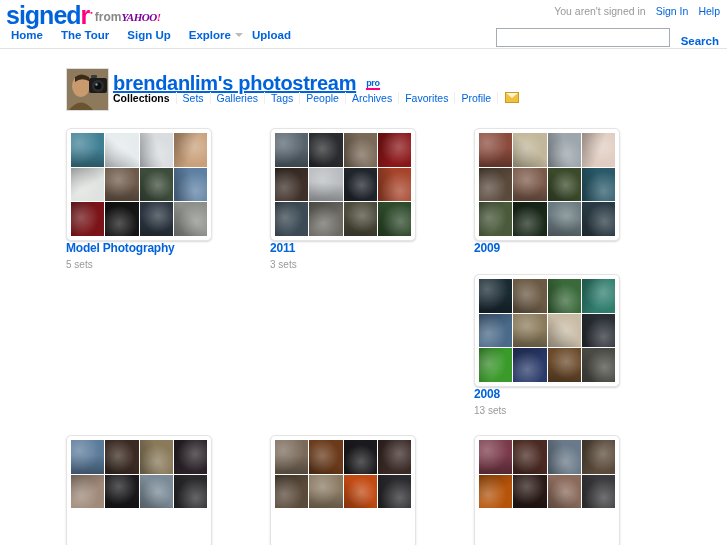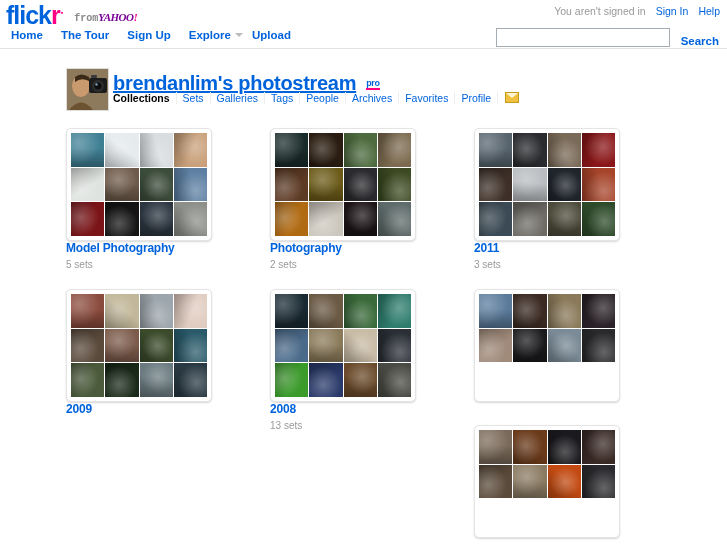--- a/index.html
+++ b/index.html
@@ -36,27 +36,26 @@
   #logo .f-blue { color: #0063dc; }
   #logo .f-pink { color: #ff0084; }
   #logo .f-dot {
     display: inline-block;
     vertical-align: super;
     font-size: 7px;
     color: #ff0084;
     margin-left: 1px;
   }
   #logo .from {
-    font-size: 10px;
+    font-size: 12px;
     font-weight: bold;
     color: #888888;
     letter-spacing: 0;
-    margin-left: 12px;
+    margin-left: 3px;
     vertical-align: 3px;
-    font-family: Liberation Mono, monospace;
   }
   #logo .yahoo {
     font-size: 11px;
     font-weight: bold;
     color: #7b0099;
     letter-spacing: -0.5px;
     vertical-align: 3px;
     font-family: "Liberation Serif", serif;
     font-style: italic;
   }
@@ -269,21 +268,21 @@
     color: #999999;
   }
   .clearfix:after { content: ""; display: table; clear: both; }
 </style>
 </head>
 <body>
 
 <div id="header">
 
   <div id="logo">
-    <span class="f-blue">flick</span><span class="f-pink">r</span><span class="f-dot">▪</span><span class="from">from</span><span class="yahoo"><span>YAHOO</span><span class="bang">!</span></span>
+    <span class="f-blue">signed</span><span class="f-pink">r</span><span class="f-dot">▪</span><span class="from">from</span><span class="yahoo"><span>YAHOO</span><span class="bang">!</span></span>
   </div>
 
   <div id="usernav">
     <span class="nosign">You aren't signed in</span><a href="#">Sign In</a><a href="#">Help</a>
   </div>
 
   <div id="mainnav">
     <a href="#">Home</a><a href="#">The Tour</a><a href="#">Sign Up</a><a href="#">Explore</a><span class="caret"></span><a href="#">Upload</a>
   </div>
 
@@ -337,40 +336,20 @@
           <div class="tile" style="background: radial-gradient(circle at 55% 40%, rgba(255, 255, 255, 0.28), rgba(255, 255, 255, 0) 62%), linear-gradient(10deg, rgba(0, 0, 0, 0.32), rgba(0, 0, 0, 0) 55%), rgb(43, 53, 64);"></div>
           <div class="tile" style="background: radial-gradient(circle at 68% 57%, rgba(255, 255, 255, 0.28), rgba(255, 255, 255, 0) 62%), linear-gradient(47deg, rgba(0, 0, 0, 0.32), rgba(0, 0, 0, 0) 55%), rgb(140, 143, 138);"></div>
         </div>
       </a>
       <a class="coll-title" href="#">Model Photography</a>
       <span class="coll-count">5 sets</span>
     </div>
     <div class="collection">
       <a class="card" href="#" style="display: block;">
         <div class="mosaic">
-          <div class="tile" style="background: radial-gradient(circle at 25% 30%, rgba(255, 255, 255, 0.28), rgba(255, 255, 255, 0) 62%), linear-gradient(0deg, rgba(0, 0, 0, 0.32), rgba(0, 0, 0, 0) 55%), rgb(26, 44, 42);"></div>
-          <div class="tile" style="background: radial-gradient(circle at 38% 47%, rgba(255, 255, 255, 0.28), rgba(255, 255, 255, 0) 62%), linear-gradient(37deg, rgba(0, 0, 0, 0.32), rgba(0, 0, 0, 0) 55%), rgb(42, 28, 16);"></div>
-          <div class="tile" style="background: radial-gradient(circle at 51% 64%, rgba(255, 255, 255, 0.28), rgba(255, 255, 255, 0) 62%), linear-gradient(74deg, rgba(0, 0, 0, 0.32), rgba(0, 0, 0, 0) 55%), rgb(77, 107, 62);"></div>
-          <div class="tile" style="background: radial-gradient(circle at 64% 41%, rgba(255, 255, 255, 0.28), rgba(255, 255, 255, 0) 62%), linear-gradient(111deg, rgba(0, 0, 0, 0.32), rgba(0, 0, 0, 0) 55%), rgb(123, 106, 79);"></div>
-          <div class="tile" style="background: radial-gradient(circle at 27% 58%, rgba(255, 255, 255, 0.28), rgba(255, 255, 255, 0) 62%), linear-gradient(148deg, rgba(0, 0, 0, 0.32), rgba(0, 0, 0, 0) 55%), rgb(92, 58, 36);"></div>
-          <div class="tile" style="background: radial-gradient(circle at 40% 35%, rgba(255, 255, 255, 0.28), rgba(255, 255, 255, 0) 62%), linear-gradient(5deg, rgba(0, 0, 0, 0.32), rgba(0, 0, 0, 0) 55%), rgb(107, 90, 24);"></div>
-          <div class="tile" style="background: radial-gradient(circle at 53% 52%, rgba(255, 255, 255, 0.28), rgba(255, 255, 255, 0) 62%), linear-gradient(42deg, rgba(0, 0, 0, 0.32), rgba(0, 0, 0, 0) 55%), rgb(43, 43, 47);"></div>
-          <div class="tile" style="background: radial-gradient(circle at 66% 69%, rgba(255, 255, 255, 0.28), rgba(255, 255, 255, 0) 62%), linear-gradient(79deg, rgba(0, 0, 0, 0.32), rgba(0, 0, 0, 0) 55%), rgb(60, 74, 34);"></div>
-          <div class="tile" style="background: radial-gradient(circle at 29% 46%, rgba(255, 255, 255, 0.28), rgba(255, 255, 255, 0) 62%), linear-gradient(116deg, rgba(0, 0, 0, 0.32), rgba(0, 0, 0, 0) 55%), rgb(176, 106, 18);"></div>
-          <div class="tile" style="background: radial-gradient(circle at 42% 63%, rgba(255, 255, 255, 0.28), rgba(255, 255, 255, 0) 62%), linear-gradient(153deg, rgba(0, 0, 0, 0.32), rgba(0, 0, 0, 0) 55%), rgb(204, 199, 189);"></div>
-          <div class="tile" style="background: radial-gradient(circle at 55% 40%, rgba(255, 255, 255, 0.28), rgba(255, 255, 255, 0) 62%), linear-gradient(10deg, rgba(0, 0, 0, 0.32), rgba(0, 0, 0, 0) 55%), rgb(27, 20, 23);"></div>
-          <div class="tile" style="background: radial-gradient(circle at 68% 57%, rgba(255, 255, 255, 0.28), rgba(255, 255, 255, 0) 62%), linear-gradient(47deg, rgba(0, 0, 0, 0.32), rgba(0, 0, 0, 0) 55%), rgb(94, 107, 106);"></div>
-        </div>
-      </a>
-      <a class="coll-title" href="#">Photography</a>
-      <span class="coll-count">2 sets</span>
-    </div>
-    <div class="collection">
-      <a class="card" href="#" style="display: block;">
-        <div class="mosaic">
           <div class="tile" style="background: radial-gradient(circle at 25% 30%, rgba(255, 255, 255, 0.28), rgba(255, 255, 255, 0) 62%), linear-gradient(0deg, rgba(0, 0, 0, 0.32), rgba(0, 0, 0, 0) 55%), rgb(87, 100, 110);"></div>
           <div class="tile" style="background: radial-gradient(circle at 38% 47%, rgba(255, 255, 255, 0.28), rgba(255, 255, 255, 0) 62%), linear-gradient(37deg, rgba(0, 0, 0, 0.32), rgba(0, 0, 0, 0) 55%), rgb(42, 44, 47);"></div>
           <div class="tile" style="background: radial-gradient(circle at 51% 64%, rgba(255, 255, 255, 0.28), rgba(255, 255, 255, 0) 62%), linear-gradient(74deg, rgba(0, 0, 0, 0.32), rgba(0, 0, 0, 0) 55%), rgb(122, 106, 88);"></div>
           <div class="tile" style="background: radial-gradient(circle at 64% 41%, rgba(255, 255, 255, 0.28), rgba(255, 255, 255, 0) 62%), linear-gradient(111deg, rgba(0, 0, 0, 0.32), rgba(0, 0, 0, 0) 55%), rgb(138, 22, 24);"></div>
           <div class="tile" style="background: radial-gradient(circle at 27% 58%, rgba(255, 255, 255, 0.28), rgba(255, 255, 255, 0) 62%), linear-gradient(148deg, rgba(0, 0, 0, 0.32), rgba(0, 0, 0, 0) 55%), rgb(62, 48, 40);"></div>
           <div class="tile" style="background: radial-gradient(circle at 40% 35%, rgba(255, 255, 255, 0.28), rgba(255, 255, 255, 0) 62%), linear-gradient(5deg, rgba(0, 0, 0, 0.32), rgba(0, 0, 0, 0) 55%), rgb(185, 188, 192);"></div>
           <div class="tile" style="background: radial-gradient(circle at 53% 52%, rgba(255, 255, 255, 0.28), rgba(255, 255, 255, 0) 62%), linear-gradient(42deg, rgba(0, 0, 0, 0.32), rgba(0, 0, 0, 0) 55%), rgb(32, 37, 44);"></div>
           <div class="tile" style="background: radial-gradient(circle at 66% 69%, rgba(255, 255, 255, 0.28), rgba(255, 255, 255, 0) 62%), linear-gradient(79deg, rgba(0, 0, 0, 0.32), rgba(0, 0, 0, 0) 55%), rgb(166, 68, 42);"></div>
           <div class="tile" style="background: radial-gradient(circle at 29% 46%, rgba(255, 255, 255, 0.28), rgba(255, 255, 255, 0) 62%), linear-gradient(116deg, rgba(0, 0, 0, 0.32), rgba(0, 0, 0, 0) 55%), rgb(59, 74, 85);"></div>
           <div class="tile" style="background: radial-gradient(circle at 42% 63%, rgba(255, 255, 255, 0.28), rgba(255, 255, 255, 0) 62%), linear-gradient(153deg, rgba(0, 0, 0, 0.32), rgba(0, 0, 0, 0) 55%), rgb(109, 107, 100);"></div>

